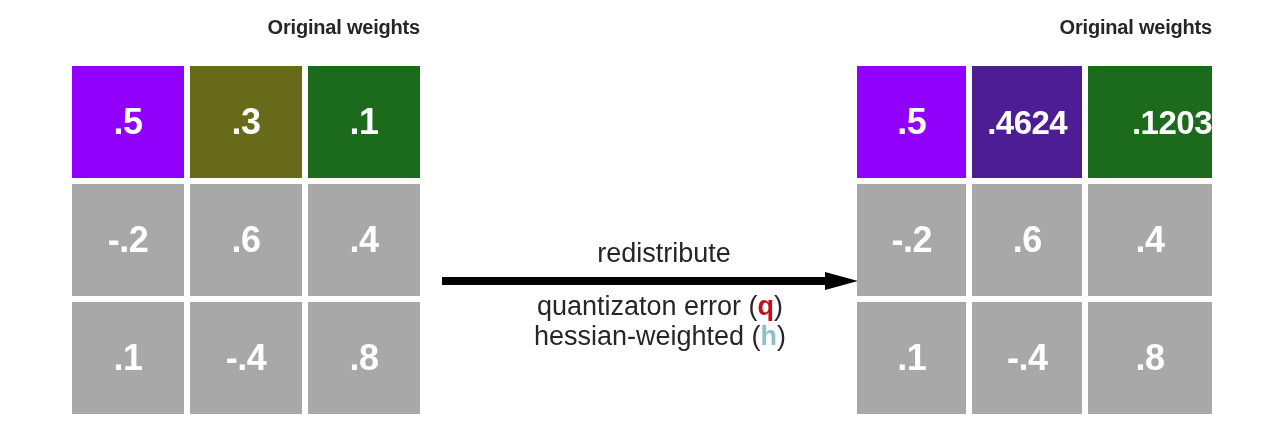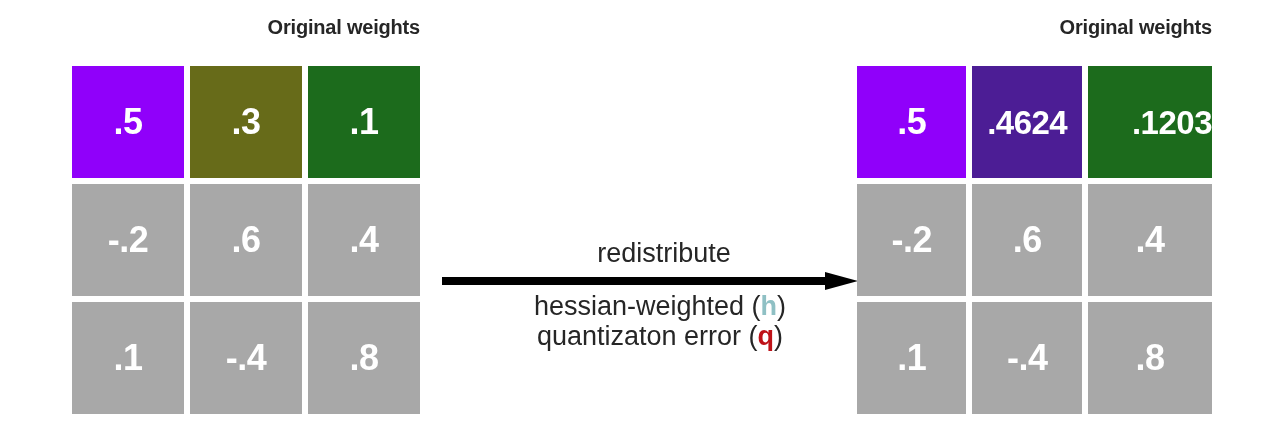--- a/index.html
+++ b/index.html
@@ -135,22 +135,22 @@
 <div id="center-block">
 
   <div class="caption" id="caption-above">redistribute</div>
 
   <div id="arrow">
     <div class="shaft"></div>
     <div class="head"></div>
   </div>
 
   <div class="caption" id="caption-below">
+    <span class="line"><span>quantizaton error (</span><span class="tok-q">q</span><span>)</span></span>
     <span class="line"><span>hessian-weighted (</span><span class="tok-h">h</span><span>)</span></span>
-    <span class="line"><span>quantizaton error (</span><span class="tok-q">q</span><span>)</span></span>
   </div>
 
 </div>
 
 <div class="panel" id="panel-updated">
   <div class="panel-title">Original weights</div>
   <div class="grid" id="grid-updated">
       <div class="cell c-narrow" style="background: rgb(144, 0, 250);">.5</div>
       <div class="cell" style="background: #4c1d95;">.4624</div>
       <div class="cell" style="background: rgb(28, 107, 28); padding-left: 44px;">.1203</div>

